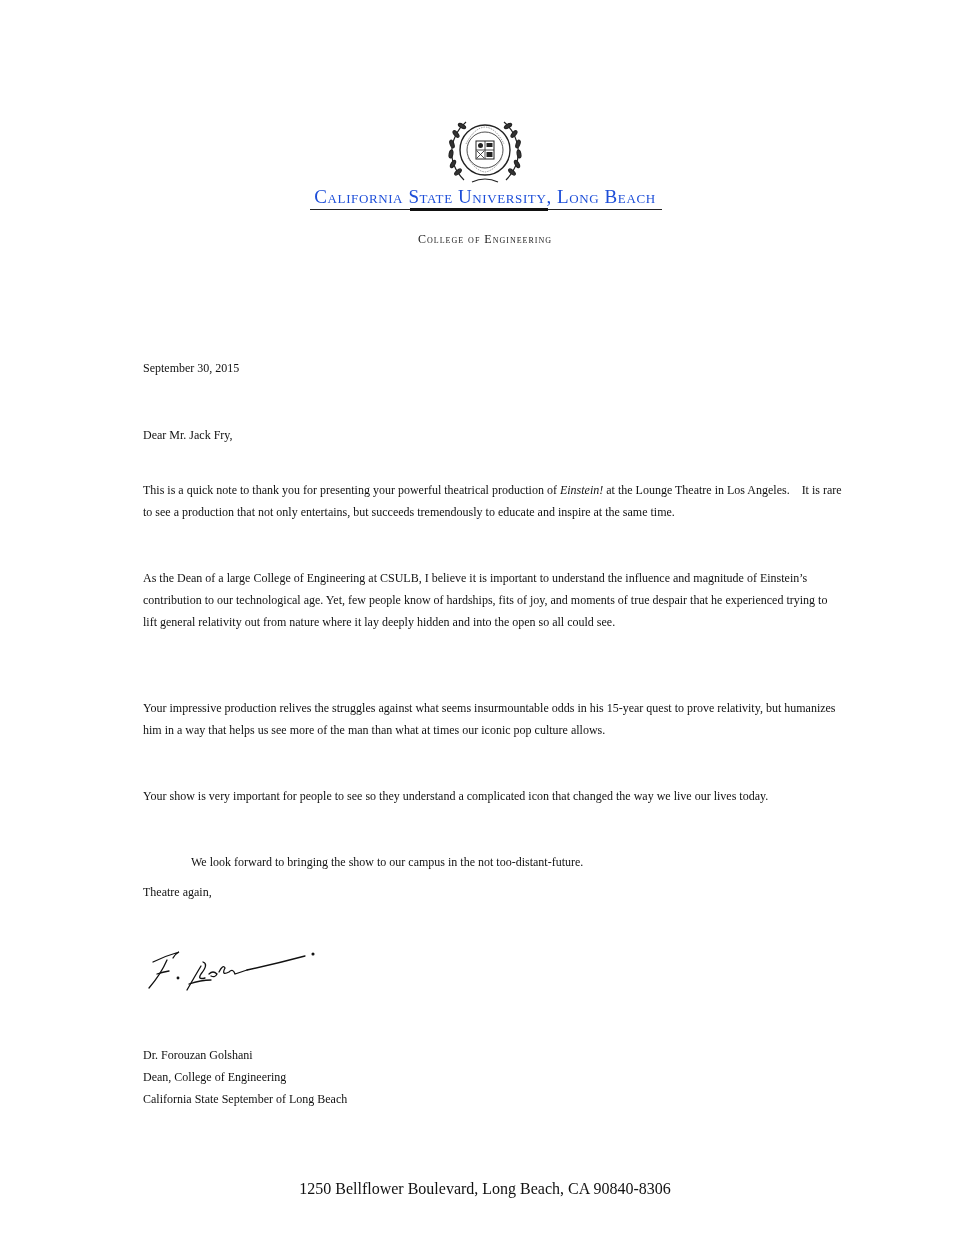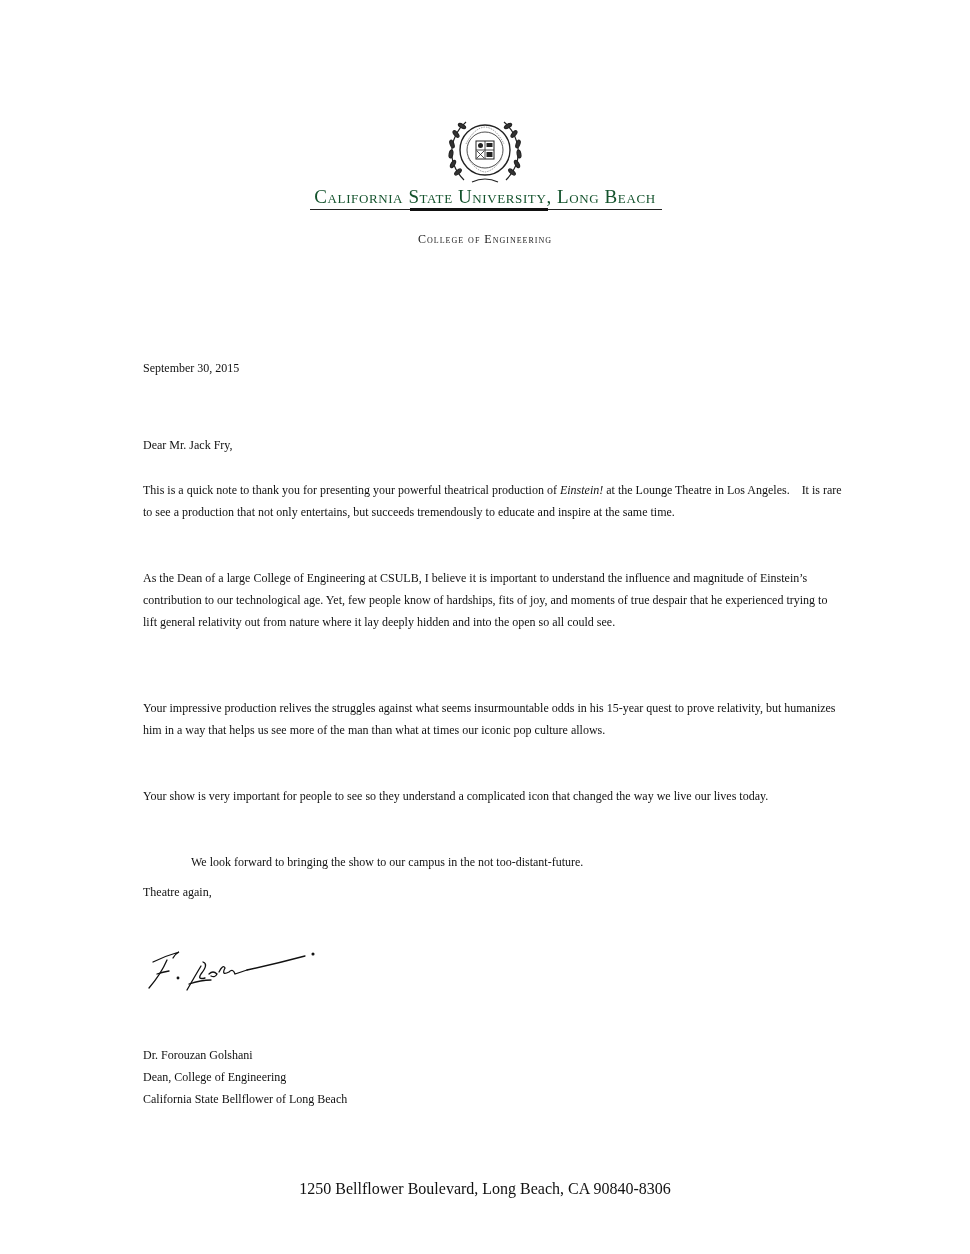--- a/index.html
+++ b/index.html
@@ -6,30 +6,30 @@
     body {
       width: 970px; height: 1254px; position: relative; overflow: hidden;
       font-family: "Liberation Serif", "DejaVu Serif", serif;
       color: #111111;
     }
     .letterhead { position: absolute; left: 0; top: 0; width: 970px; }
     .seal { position: absolute; left: 444px; top: 114px; width: 82px; height: 72px; }
     .univ-name {
       position: absolute; left: 0; top: 186px; width: 970px; text-align: center;
       font-family: "Liberation Serif", "DejaVu Serif", serif;
-      font-size: 19px; letter-spacing: 0.6px; font-variant: small-caps; color: #14532d;
+      font-size: 19px; letter-spacing: 0.6px; font-variant: small-caps; color: #1d4ed8;
     }
     .rule-thin { position: absolute; left: 310px; top: 209px; width: 352px; height: 1px; background: #222; }
     .rule-thick { position: absolute; left: 410px; top: 208px; width: 138px; height: 3px; background: #111; }
     .college {
       position: absolute; left: 0; top: 230px; width: 970px; text-align: center;
       font-size: 12px; letter-spacing: 1px; font-variant: small-caps; line-height: 19px; color: #1a1a1a;
     }
     .date { position: absolute; left: 143px; top: 357px; }
-    .salutation { position: absolute; left: 143px; top: 424px; margin-top: 10px; }
+    .salutation { position: absolute; left: 143px; top: 424px; }
     .p1 { position: absolute; left: 143px; top: 467px; width: 700px; }
     .p2 { position: absolute; left: 143px; top: 555px; width: 700px; }
     .p3 { position: absolute; left: 143px; top: 685px; width: 700px; }
     .p4 { position: absolute; left: 143px; top: 773px; width: 700px; }
     .p5 { position: absolute; left: 143px; top: 839px; width: 700px; margin-left: 48px; }
     .closing { position: absolute; left: 143px; top: 881px; }
     .signature { position: absolute; left: 145px; top: 944px; width: 180px; height: 50px; }
     .sig-block { position: absolute; left: 143px; top: 996px; line-height: 22px; margin-top: 48px; }
     .text { font-size: 12px; line-height: 22px; font-family: "Liberation Serif", serif; color: #111; }
     .footer {
@@ -112,16 +112,16 @@
     <path d="M64 30 Q68 26 72 30 Q70 34 66 32"></path>
     <path d="M74 28 Q78 20 80 24 Q76 32 84 28 Q88 24 90 30 Q96 28 102 26"></path>
     <path d="M102 26 Q130 20 160 12"></path>
     <circle cx="168" cy="10" r="0.9" fill="#111"></circle>
   </g>
 </svg>
 
 <div class="sig-block text">
   <div>Dr. Forouzan Golshani</div>
   <div>Dean, College of Engineering</div>
-  <div>California State Bellflower of Long Beach</div>
+  <div>California State September of Long Beach</div>
 </div>
 
 <div class="footer">1250 Bellflower Boulevard, Long Beach, CA 90840-8306</div>
 
 </body></html>

